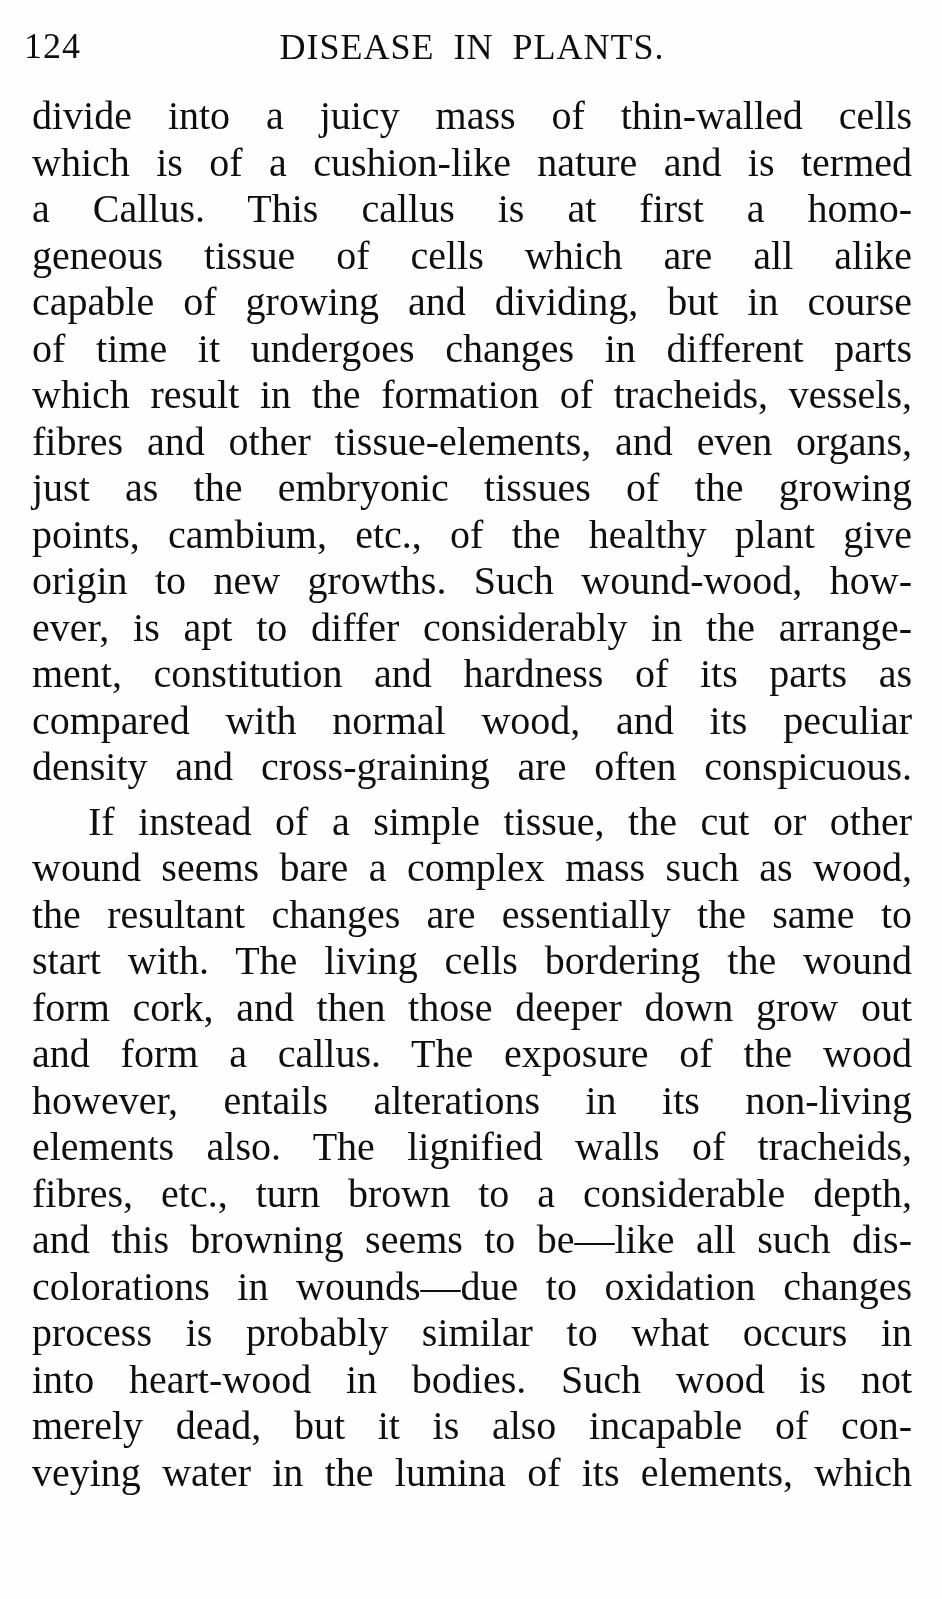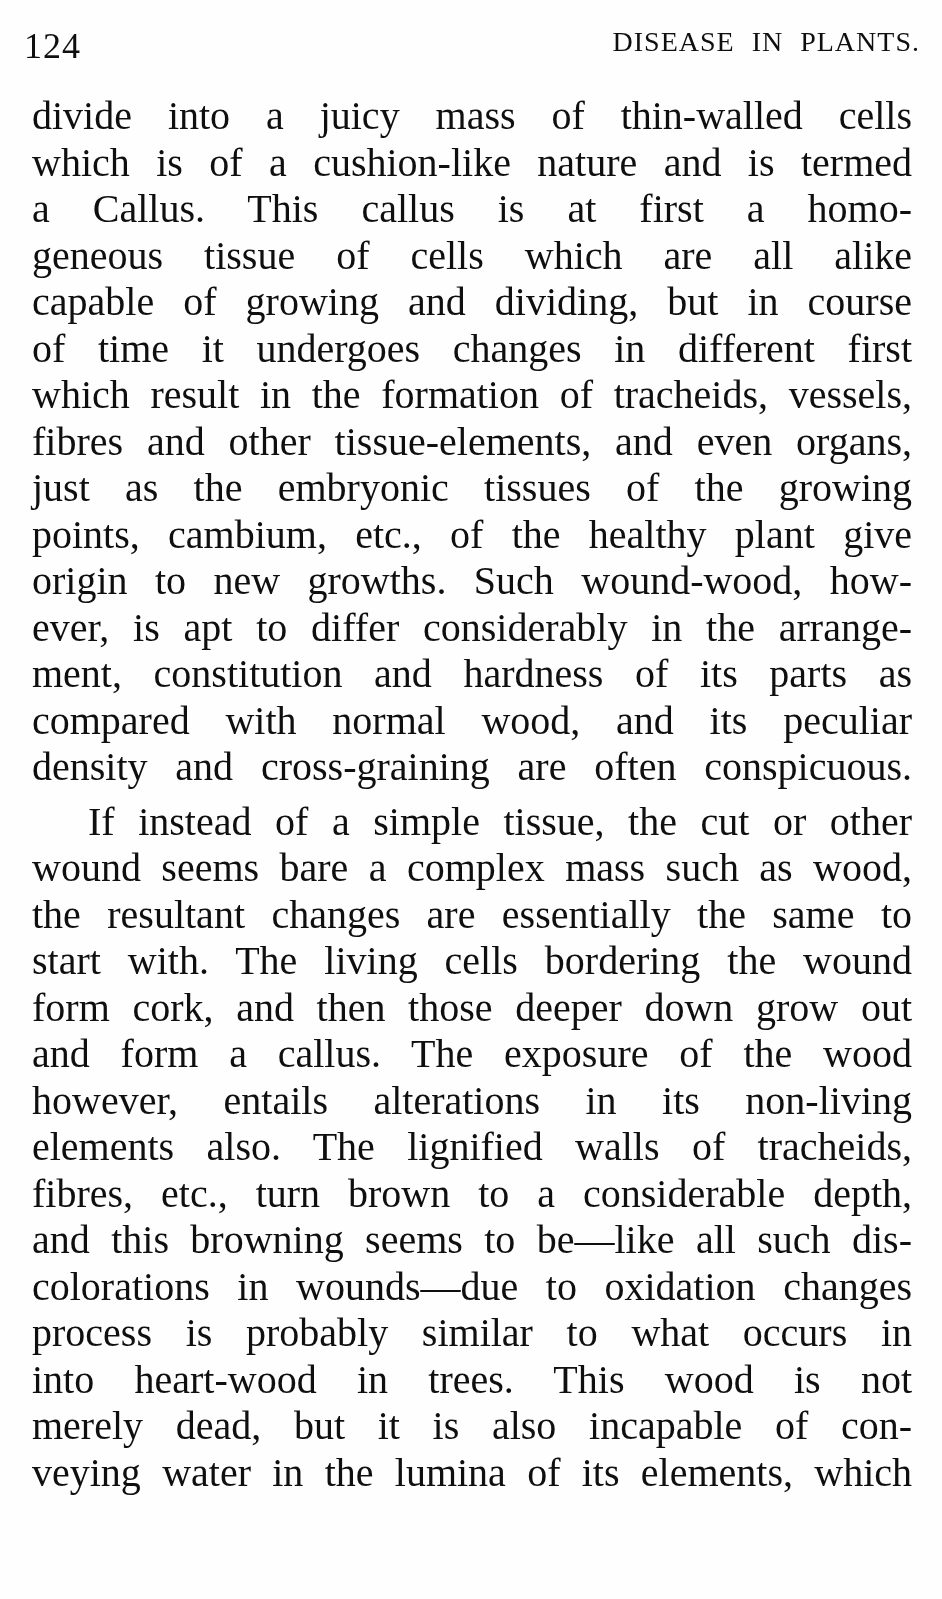--- a/index.html
+++ b/index.html
@@ -25,22 +25,22 @@
   }
   .folio {
     position: absolute;
     left: 0;
     top: 3px;
     font-size: 36px;
     letter-spacing: 1px;
   }
   .head-title {
     display: block;
-    text-align: right;
-    font-size: 28px;
+    text-align: center;
+    font-size: 36px;
     letter-spacing: 1px;
     word-spacing: 9px;
     padding-top: 4px;
   }
   .text-block {
     position: absolute;
     left: 24px;
     right: 22px;
     top: 85px;
     font-size: 40px;
@@ -71,21 +71,21 @@
     <span class="folio">124</span>
     <span class="head-title">DISEASE IN PLANTS.</span>
   </header>
   <main class="text-block" id="text-block">
       <div class="paragraph">
         <div class="line"><span>divide into a juicy mass of thin-walled cells</span></div>
         <div class="line"><span>which is of a cushion-like nature and is termed</span></div>
         <div class="line"><span>a </span><span class="italic">Callus</span><span>.  This callus is at first a homo-</span></div>
         <div class="line"><span>geneous tissue of cells which are all alike</span></div>
         <div class="line"><span>capable of growing and dividing, but in course</span></div>
-        <div class="line"><span>of time it undergoes changes in different first</span></div>
+        <div class="line"><span>of time it undergoes changes in different parts</span></div>
         <div class="line"><span>which result in the formation of tracheids, vessels,</span></div>
         <div class="line"><span>fibres and other tissue-elements, and even organs,</span></div>
         <div class="line"><span>just as the embryonic tissues of the growing</span></div>
         <div class="line"><span>points, cambium, etc., of the healthy plant give</span></div>
         <div class="line"><span>origin to new growths.  Such wound-wood, how-</span></div>
         <div class="line"><span>ever, is apt to differ considerably in the arrange-</span></div>
         <div class="line"><span>ment, constitution and hardness of its parts as</span></div>
         <div class="line"><span>compared with normal wood, and its peculiar</span></div>
         <div class="line"><span>density and cross-graining are often conspicuous.</span></div>
       </div>
@@ -95,18 +95,18 @@
         <div class="line"><span>the resultant changes are essentially the same to</span></div>
         <div class="line"><span>start with.  The living cells bordering the wound</span></div>
         <div class="line"><span>form cork, and then those deeper down grow out</span></div>
         <div class="line"><span>and form a callus.  The exposure of the wood</span></div>
         <div class="line"><span>however, entails alterations in its non-living</span></div>
         <div class="line"><span>elements also.  The lignified walls of tracheids,</span></div>
         <div class="line"><span>fibres, etc., turn brown to a considerable depth,</span></div>
         <div class="line"><span>and this browning seems to be—like all such dis-</span></div>
         <div class="line"><span>colorations in wounds—due to oxidation changes</span></div>
         <div class="line"><span>process is probably similar to what occurs in</span></div>
-        <div class="line"><span>into heart-wood in trees.  This wood is not</span></div>
+        <div class="line"><span>into heart-wood in bodies.  Such wood is not</span></div>
         <div class="line"><span>merely dead, but it is also incapable of con-</span></div>
         <div class="line"><span>veying water in the lumina of its elements, which</span></div>
       </div>
     </main>
 </div>
 
 </body></html>

